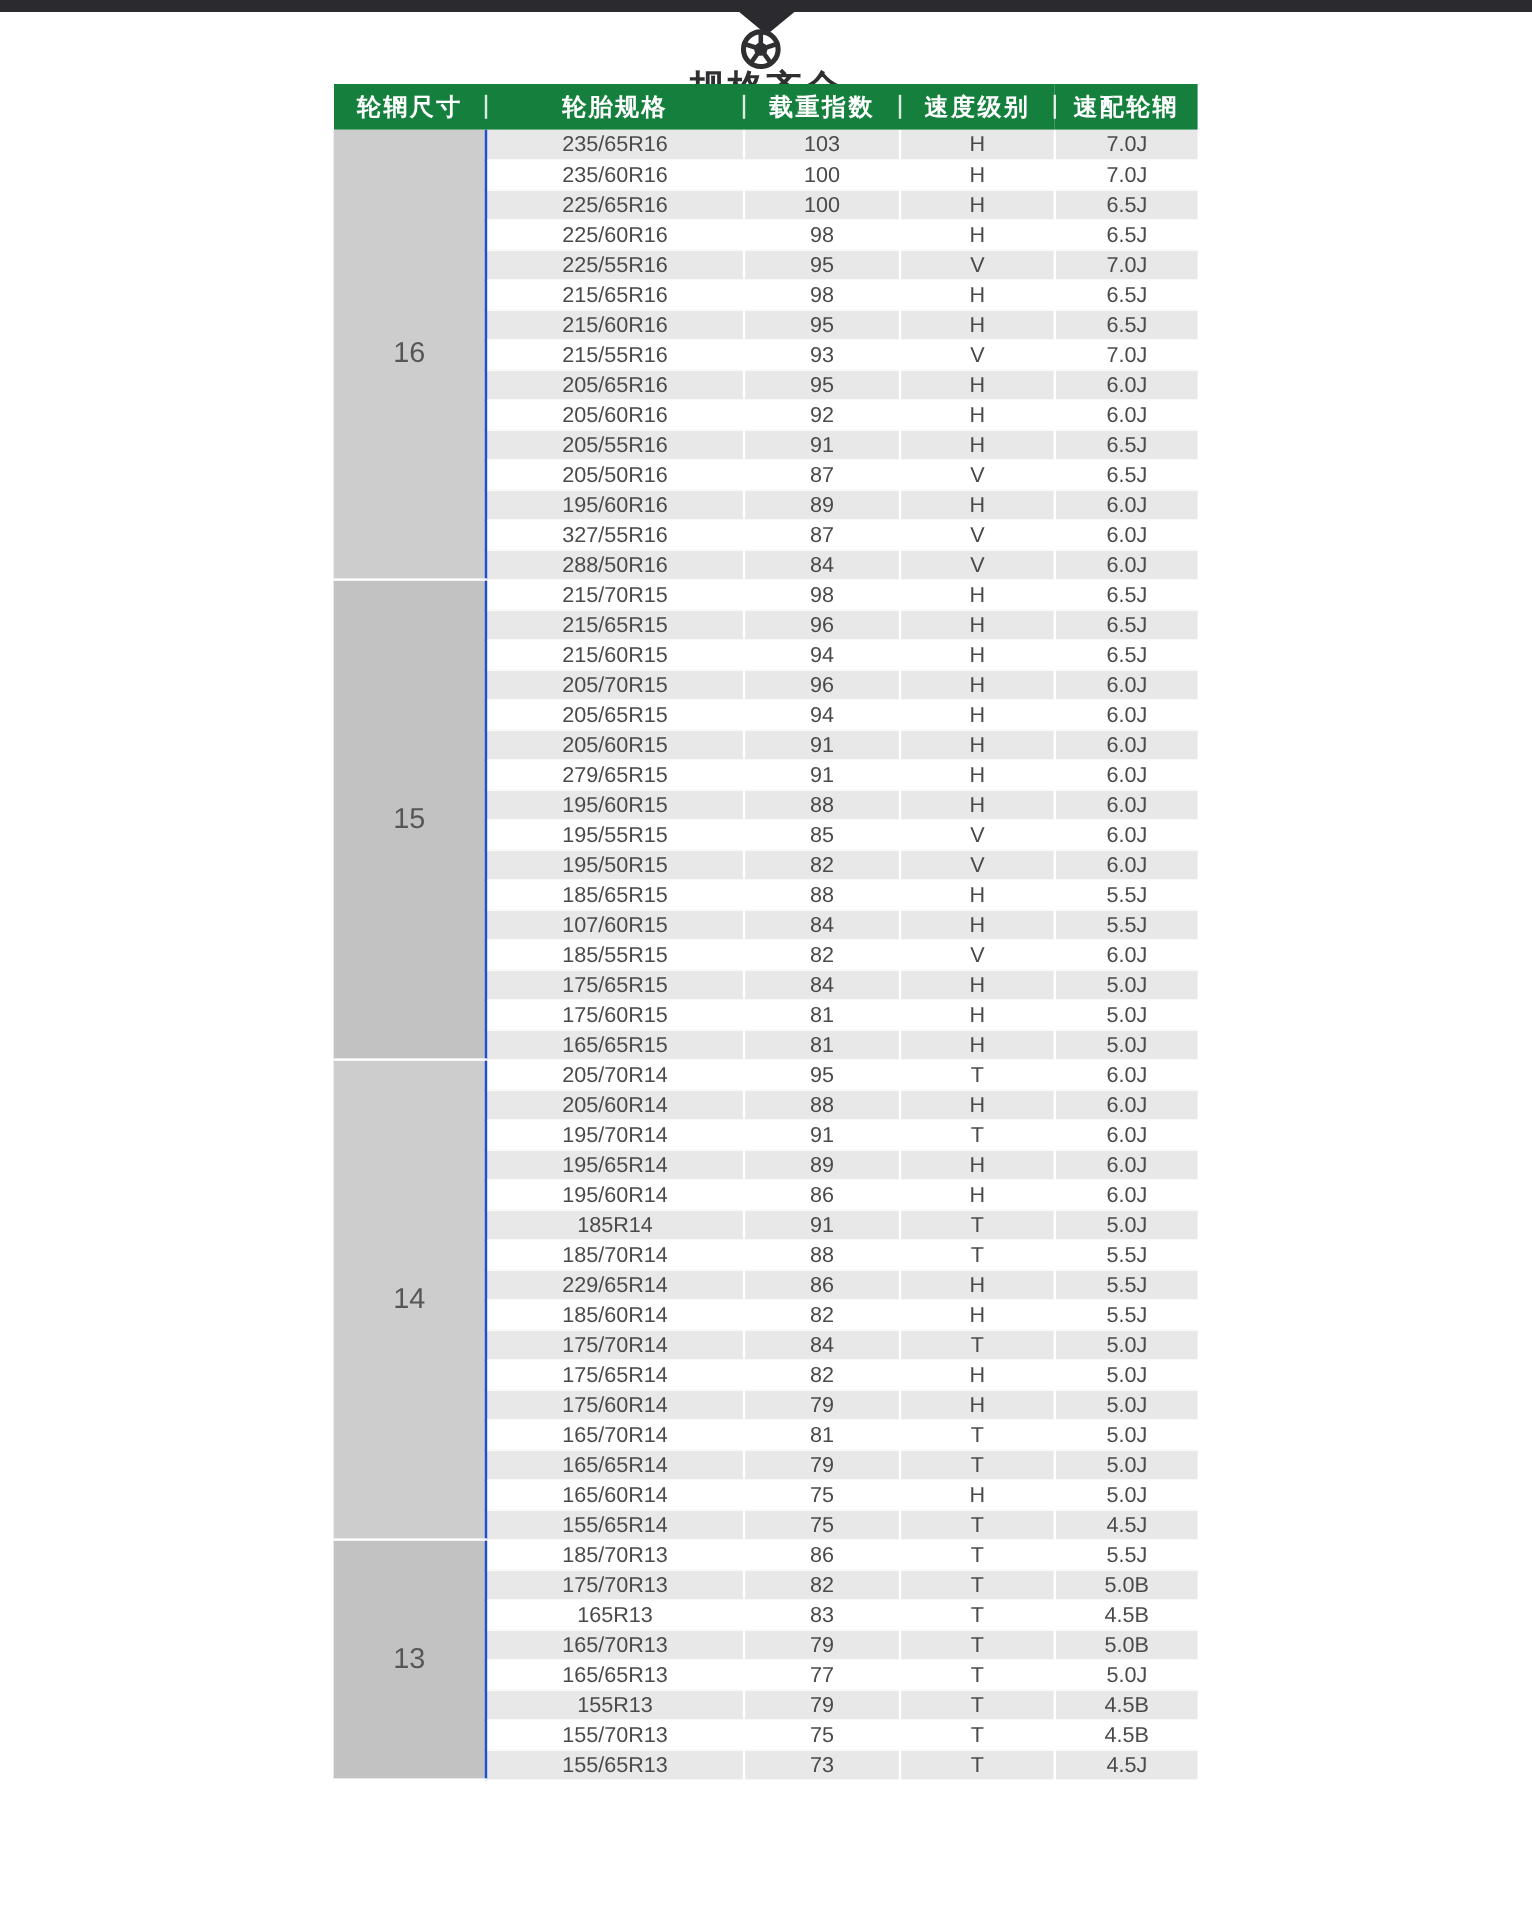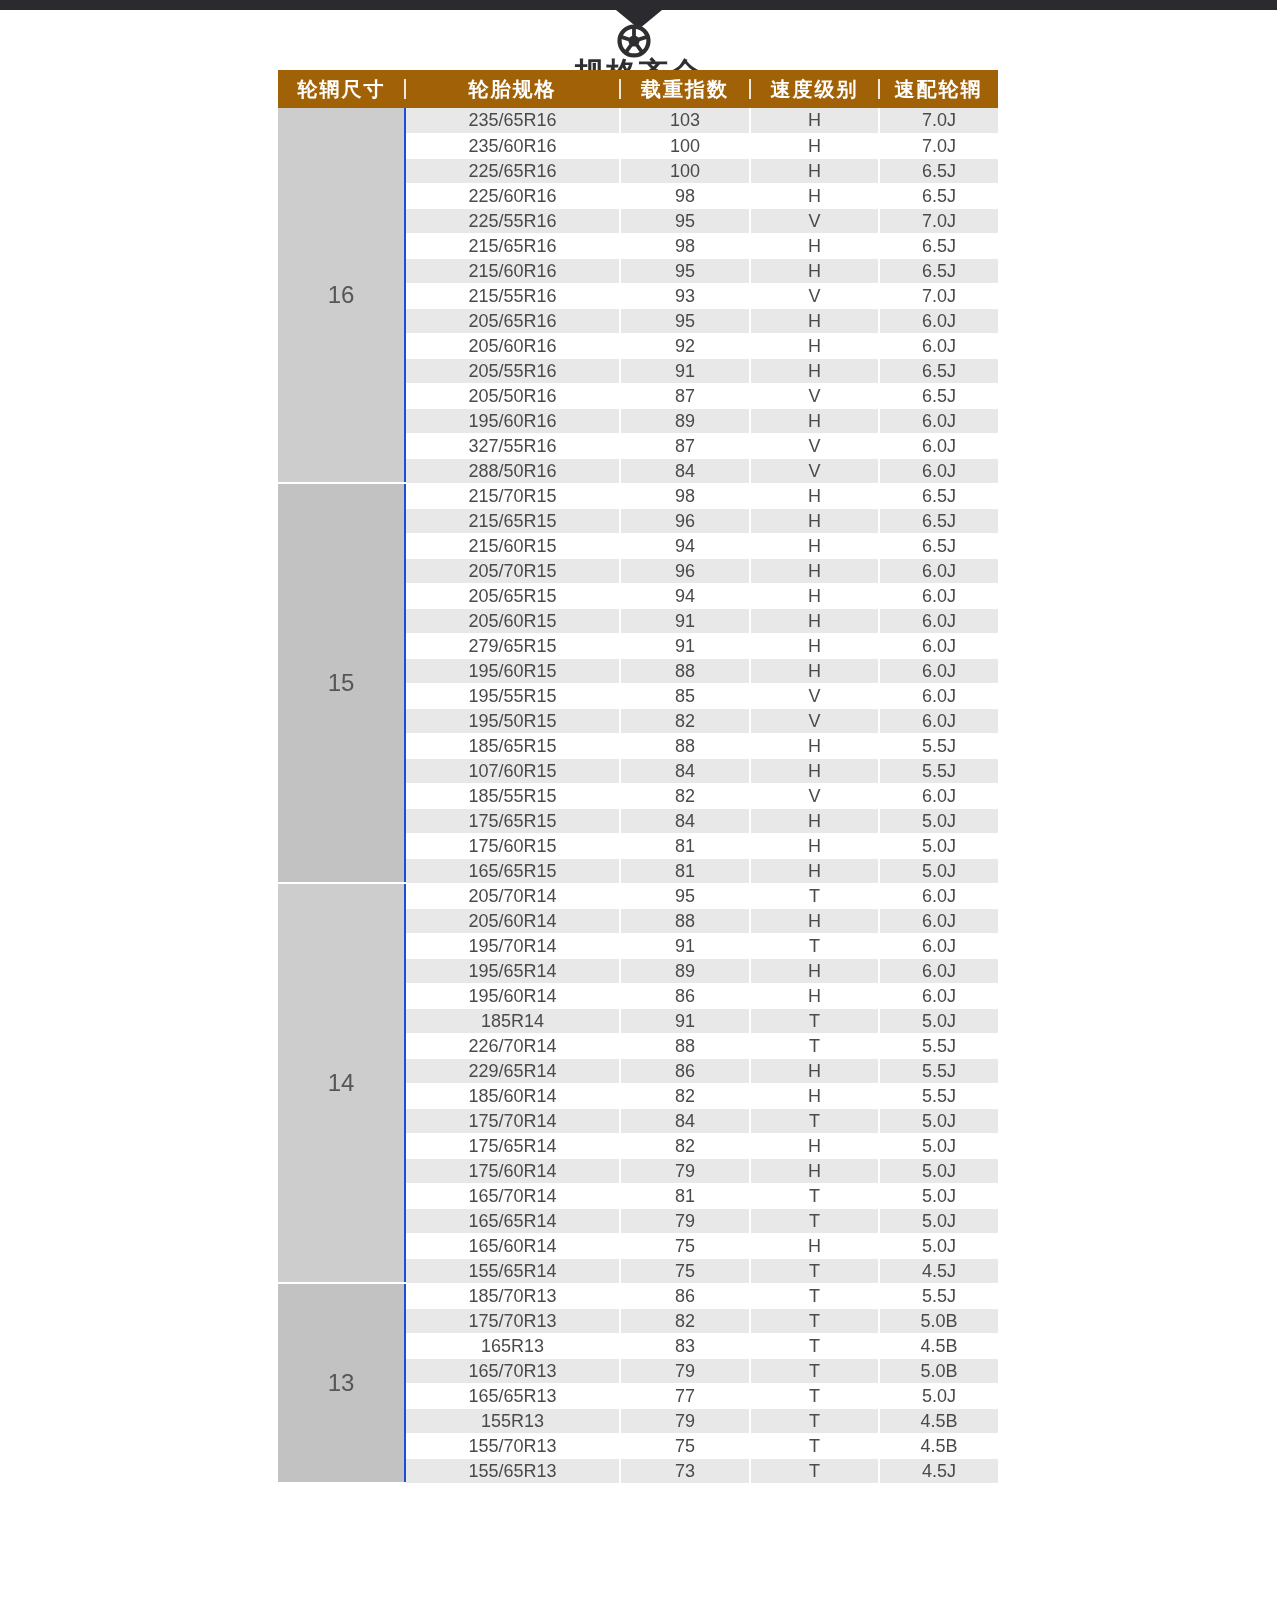--- a/index.html
+++ b/index.html
@@ -61,21 +61,21 @@
     font-size: 16px;
     color: #2f2f31;
     letter-spacing: 1px;
   }
   table.spec-table {
     width: 720px;
     border-collapse: collapse;
     table-layout: fixed;
   }
   .spec-table thead th {
-    background: #a16207;
+    background: #15803d;
     color: #ffffff;
     font-size: 20px;
     font-weight: bold;
     height: 38px;
     letter-spacing: 2px;
     position: relative;
     text-align: center;
     vertical-align: middle;
   }
   .spec-table thead th + th::before {
@@ -370,21 +370,21 @@
           <td>H</td>
           <td>6.0J</td>
         </tr>
         <tr class="stripe">
           <td>185R14</td>
           <td>91</td>
           <td>T</td>
           <td>5.0J</td>
         </tr>
         <tr>
-          <td>226/70R14</td>
+          <td>185/70R14</td>
           <td>88</td>
           <td>T</td>
           <td>5.5J</td>
         </tr>
         <tr class="stripe">
           <td>229/65R14</td>
           <td>86</td>
           <td>H</td>
           <td>5.5J</td>
         </tr>

